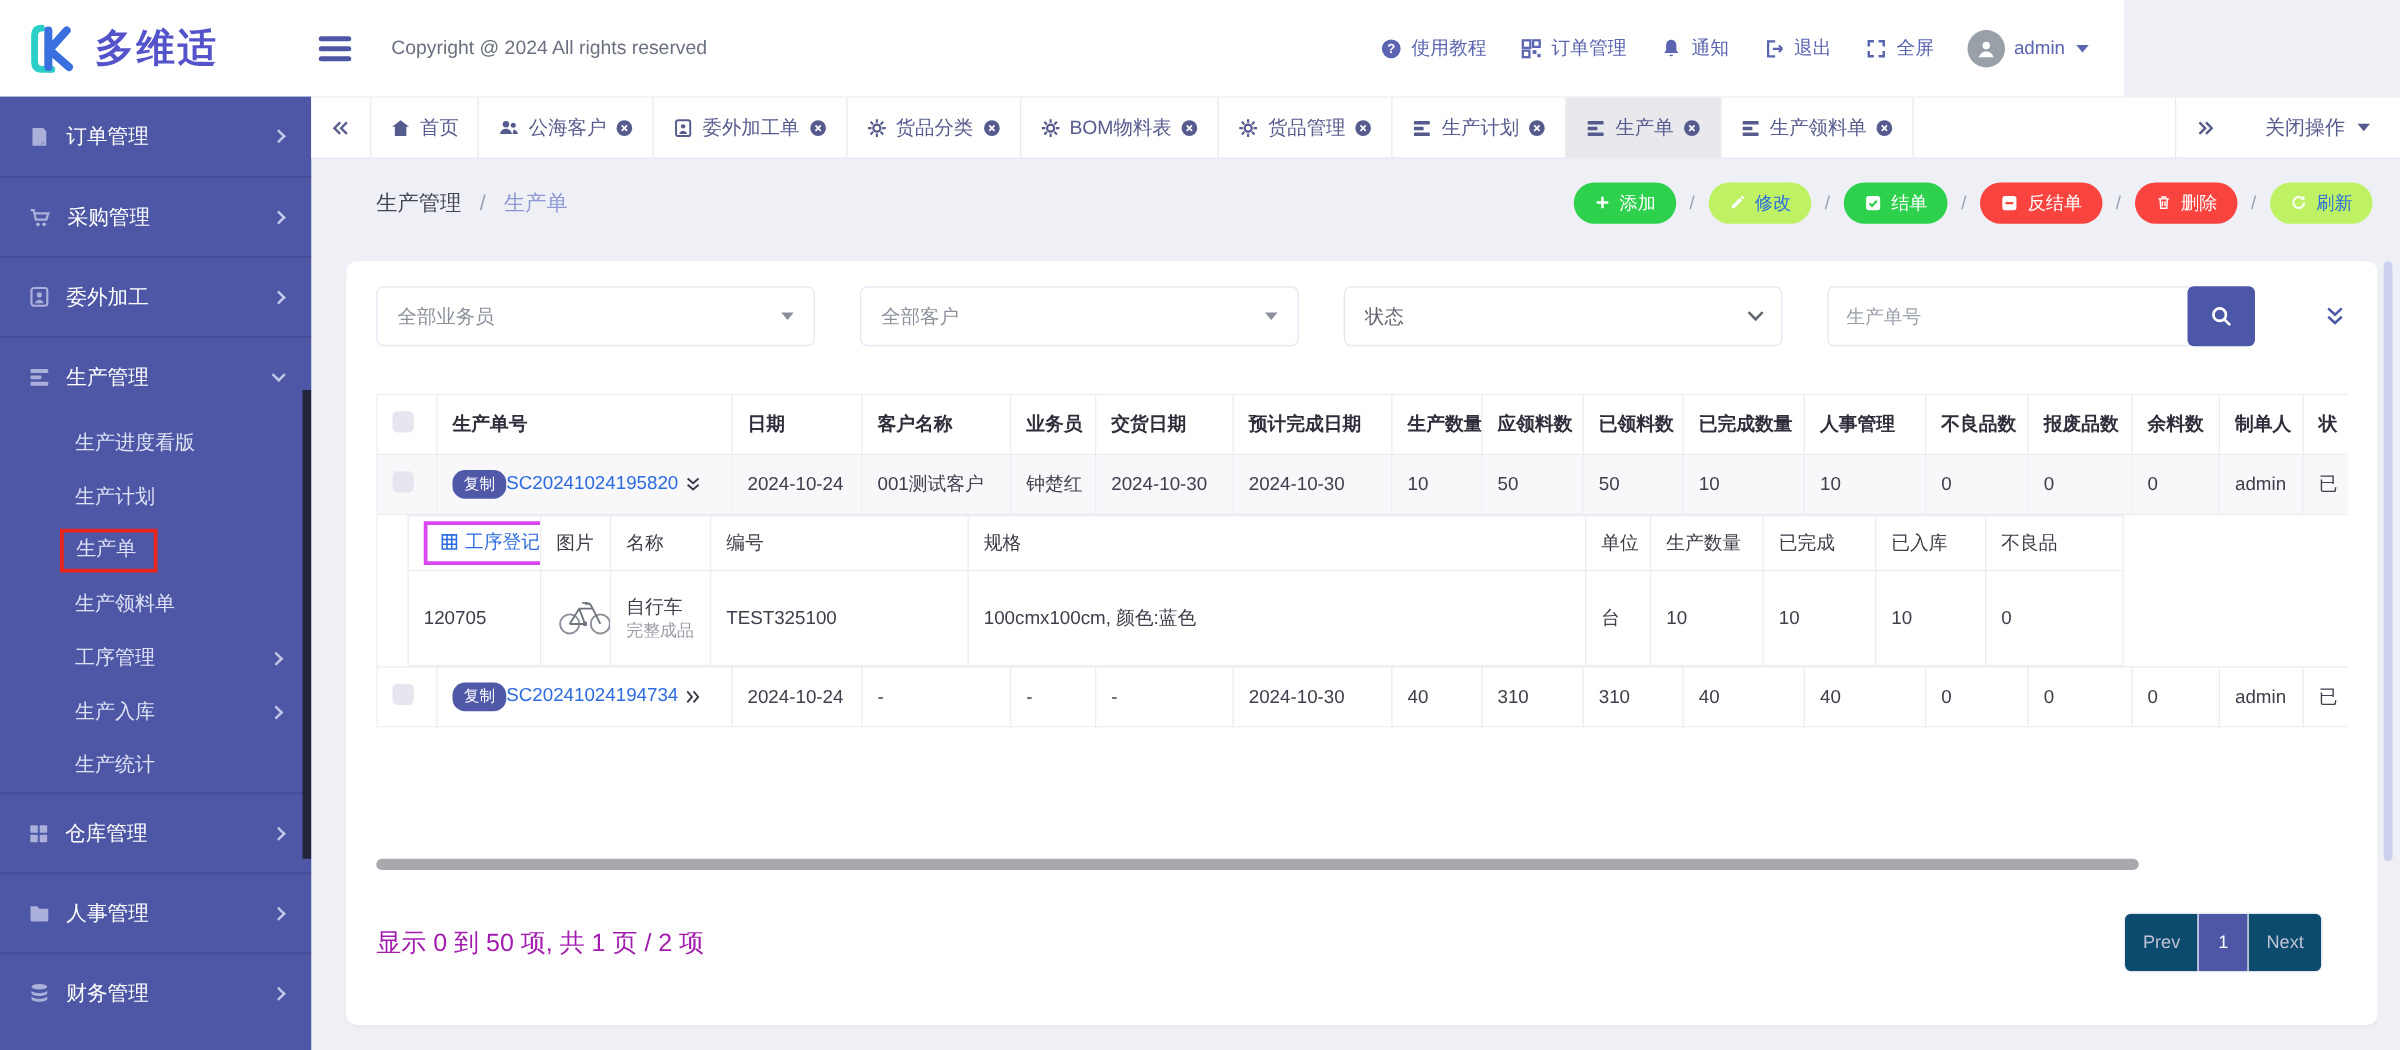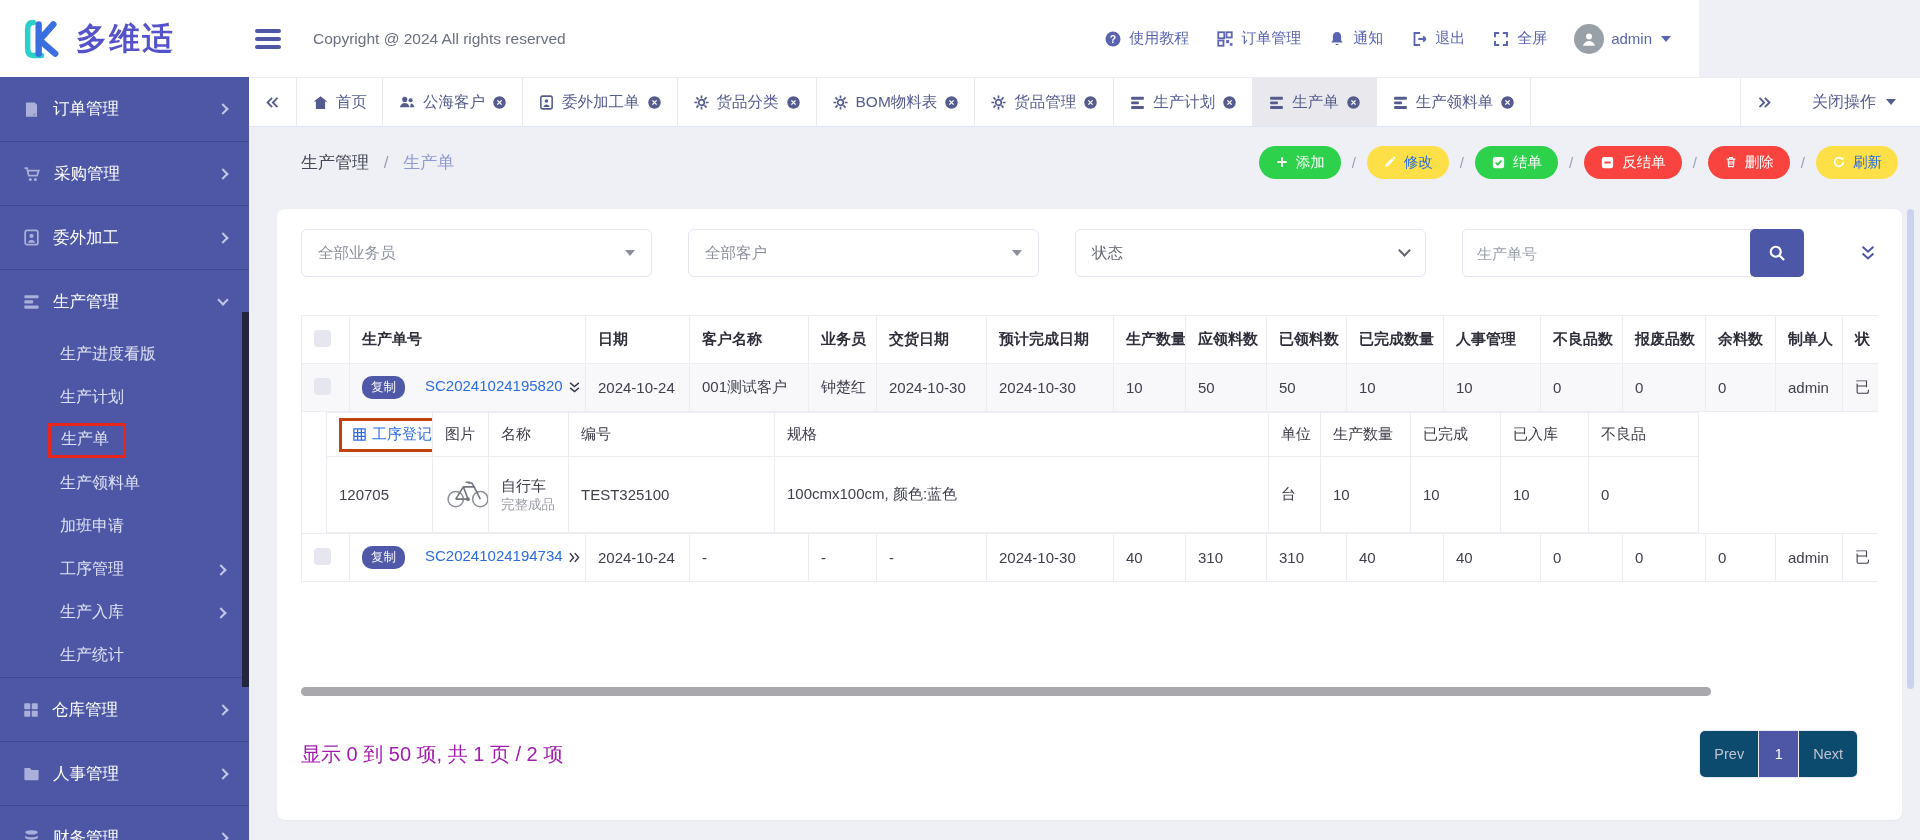--- a/index.html
+++ b/index.html
@@ -50,21 +50,21 @@
   .close-ops { display:flex; align-items:center; gap:8px; padding:0 24px; font-size:16px; cursor:pointer; }
 
   
   .crumb-row { height:70px; display:flex; align-items:center; padding:0 22px 0 52px; }
   .breadcrumb { font-size:17px; color:#454656; }
   .breadcrumb .sep { color:#9aa0b4; margin:0 10px; }
   .breadcrumb .cur { color:#8f98d5; }
   .toolbar { margin-left:auto; display:flex; align-items:center; }
   .btn { height:33px; border:none; border-radius:17px; padding:0 16px; display:flex; align-items:center; gap:7px;
     color:#fff; font-size:14.5px; cursor:pointer; font-family:inherit; }
-  .btn.green { background:#2ed14c; } .btn.blue { background:#fde047;font-family:Liberation Serif, serif; } .btn.red { background:#f8433f; }
+  .btn.green { background:#2ed14c; } .btn.blue { background:#bef264;font-family:Liberation Serif, serif; } .btn.red { background:#f8433f; }
   .tool-sep { color:#9aa0b4; margin:0 11px; font-size:15px; }
 
   
   .panel { position:relative; margin:12px 18px 0 28px; height:611px; background:#fff; border-radius:8px; padding:20px 24px; box-shadow:0 1px 2px rgba(40,50,100,0.04); }
 
   .filters { display:flex; align-items:center; gap:36px; }
   .fselect { width:354px; height:48px; border:1px solid #e4e7f2; border-radius:6px; display:flex; align-items:center;
     padding:0 16px; font-size:15.5px; color:#8a8f9b; cursor:pointer; }
   .fselect .tri { margin-left:auto; width:0; height:0; border-left:5px solid transparent; border-right:5px solid transparent; border-top:6px solid #8a8f9b; }
   .fselect.native { color:#60646e; }
@@ -78,31 +78,31 @@
   .filter-expand { margin-left:18px; color:#4c57a7; cursor:pointer; }
 
   
   .table-wrap { margin-top:38px; width:1577px; overflow:hidden; }
   table.grid { border-collapse:collapse; table-layout:fixed; width:1621px; }
   .grid th, .grid td { border:1px solid #ececf2; font-size:15px; text-align:left; padding:0 12px; overflow:hidden; white-space:nowrap; }
   .grid thead th { height:48px; color:#2e2f3a; font-weight:600; background:#fff; }
   .grid td { height:48px; color:#3f404c; }
   tr.prow1 td { background:#f8f8fb; }
   .cbx { width:17px; height:17px; background:#e6e7ee; border-radius:4px; }
-  .copy-badge { display:inline-block; background:#4f59a8; color:#fff; font-size:12.5px; padding:3px 9px; border-radius:10px; margin-right:20px; }
+  .copy-badge { display:inline-block; background:#4f59a8; color:#fff; font-size:12.5px; padding:3px 9px; border-radius:10px; margin-right:0; }
   a.olink, .blue { color:#2c6cdf; text-decoration:none; }
   .row-chev { color:#3a3b47; margin-left:4px; }
 
   td.subcell { padding:0; background:#fff; }
   table.sub { border-collapse:collapse; table-layout:fixed; width:1372px; margin:0 0 0 24px; }
   .sub th, .sub td { border:1px solid #ececf2; font-size:15px; text-align:left; padding:0 12px; overflow:hidden; white-space:nowrap; }
   .sub thead th { height:44px; font-weight:500; color:#3b3c46; }
   .sub tbody td { height:76px; color:#3f404c; }
   .reg-link { color:#2c6cdf; display:inline-flex; align-items:center; gap:5px; text-decoration:none; font-size:15px; }
-  .reg-box { display:inline-block; border:3px solid #c2410c; padding:4px 10px; }
+  .reg-box { display:inline-block; border:3px solid #d946ef; padding:4px 10px; }
   .name-main { font-size:15px; color:#3f404c; line-height:20px; }
   .name-sub { font-size:13.5px; color:#9a9ca8; line-height:18px; }
 
   .hscrollbar { margin-top:105px; width:1410px; height:9px; border-radius:5px; background:#a9a9ad; cursor:pointer; }
 
   .panel-footer { margin-top:34px; display:flex; align-items:center; padding-right:20px; }
   .summary { font-size:20px; color:#a21caf; }
   .pager { margin-left:auto; display:flex; border:1px solid #eaebf3; border-radius:6px; overflow:hidden; }
   .pg { min-width:54px; height:46px; display:flex; align-items:center; justify-content:center; font-size:14.5px;
     color:#c0c3d4; background:#0c4a6e; cursor:pointer; padding:0 14px; }
@@ -223,23 +223,20 @@
           <span>生产进度看版</span>
         </div>
       <div class="sub-item">
           <span>生产计划</span>
         </div>
       <div class="sub-item">
           <span class="red-note"><span>生产单</span></span>
         </div>
       <div class="sub-item">
           <span>生产领料单</span>
-        </div>
-      <div class="sub-item">
-          <span>加班申请</span>
         </div>
       <div class="sub-item">
           <span>工序管理</span>
           <span class="chev-r"></span>
         </div>
       <div class="sub-item">
           <span>生产入库</span>
           <span class="chev-r"></span>
         </div>
       <div class="sub-item">

